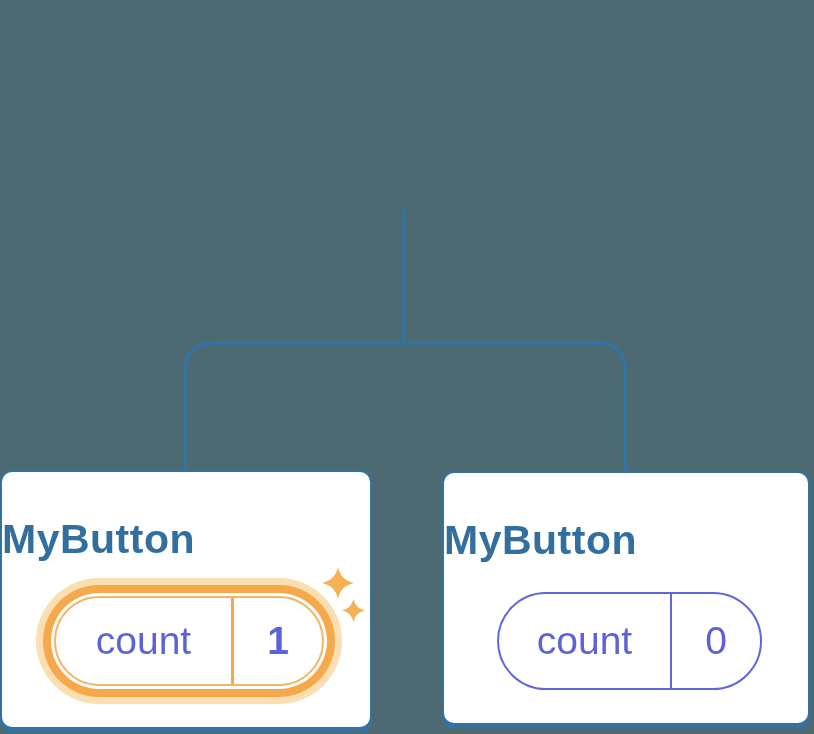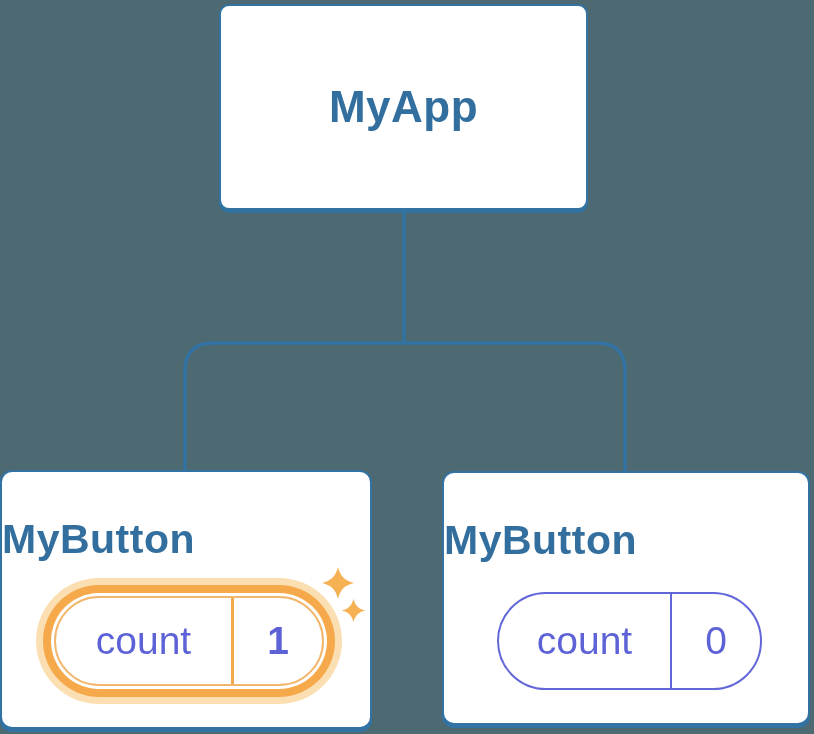--- a/index.html
+++ b/index.html
@@ -90,23 +90,20 @@
 </head>
 <body>
 
 <div class="stage">
 
   <svg class="connector-svg" width="814" height="734" viewBox="0 0 814 734" aria-hidden="true">
     <path d="M404 210 L404 343"></path>
     <path d="M185 472 L185 371 Q185 343 213 343 L597 343 Q625 343 625 371 L625 472"></path>
   </svg>
 
-  <div class="card card-root">
-    <div class="node-title">MyApp</div>
-  </div>
 
   <div class="card card-child-left">
     <div class="node-title child-title">MyButton</div>
 
     <div class="pill pill-highlight">
       <div class="pill-section pill-key">count</div>
       <div class="pill-divider"></div>
       <div class="pill-section pill-value bold">1</div>
     </div>
 

